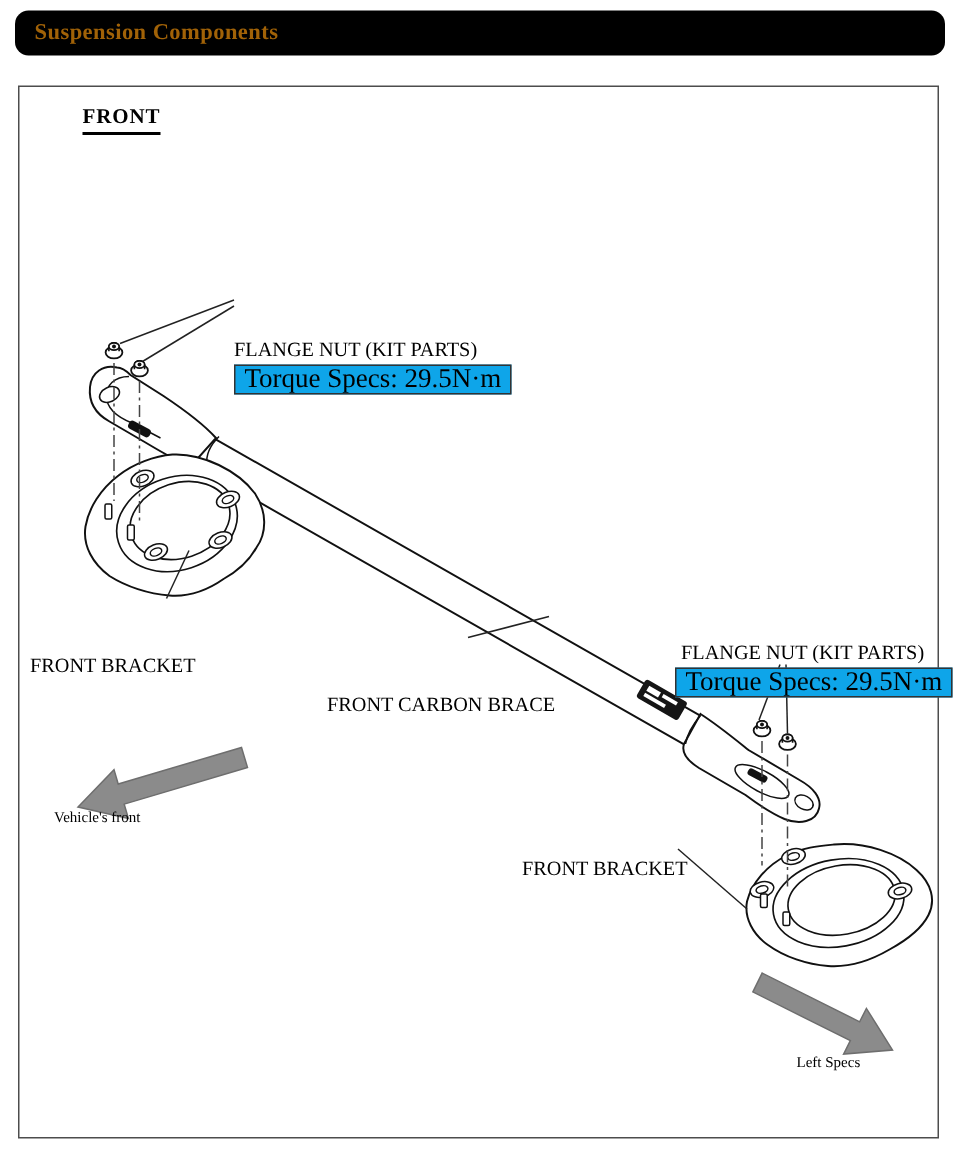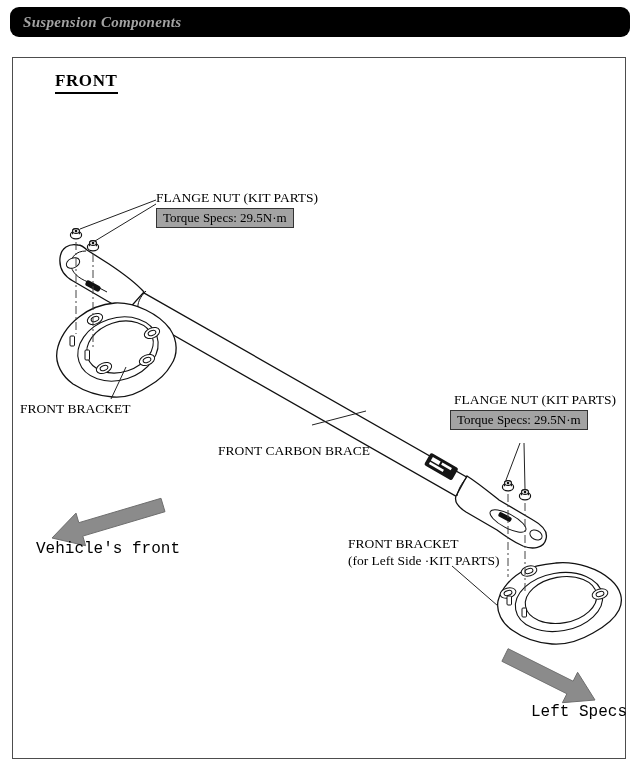--- a/index.html
+++ b/index.html
@@ -7,36 +7,36 @@
     width:640px;height:769px;position:relative;background:#ffffff;
     font-family:"Liberation Serif","DejaVu Serif",serif;color:#000;
     overflow:hidden;
   }
   .abs{position:absolute;}
   #header-bar{
     left:10px;top:7px;width:620px;height:30px;background:#000;
     border-radius:9px;display:flex;align-items:center;box-sizing:border-box;
     padding-left:13px;
   }
-  #header-bar .title{color:#a3a3a3;font-weight:bold;font-size:15px;letter-spacing:.3px;font-style:italic;}
+  #header-bar .title{color:#a16207;font-weight:bold;font-size:15px;letter-spacing:.3px;}
   #frame{
     left:12px;top:57px;width:614px;height:702px;box-sizing:border-box;
     border:1px solid #4d4d4d;background:#fff;
   }
   #front-label{
-    left:55px;top:71px;font-size:17px;font-weight:bold;letter-spacing:.6px;
+    left:55px;top:71px;font-size:14px;font-weight:bold;letter-spacing:.6px;
     border-bottom:2px solid #000;padding-bottom:1px;text-align:right;
   }
   svg#diagram{position:absolute;left:0;top:0;}
-  .lbl{font-size:13.5px;line-height:17px;white-space:nowrap;}
+  .lbl{font-size:13.5px;line-height:17px;white-space:nowrap;margin-top:35px;}
   .torque-box{
     display:inline-block;border:1.3px solid #333;padding:0 6px 1px 6px;
-    margin-top:2px;font-size:13px;background:#a3a3a3;
+    margin-top:2px;font-size:18px;background:#0ea5e9;
   }
-  .small-lbl{font-size:16px;font-family:Liberation Mono, monospace;}
+  .small-lbl{font-size:10px;}
 </style>
 </head>
 <body>
 
 <div id="header-bar" class="abs">
   <span class="title">Suspension Components</span>
 </div>
 
 <div id="frame" class="abs"></div>
 
@@ -157,28 +157,27 @@
 
 <div class="abs lbl" style="left:156px;top:189px;">
   <div>FLANGE NUT (KIT PARTS)</div>
   <div class="torque-box">Torque Specs: 29.5N·m</div>
 </div>
 
 <div class="abs lbl" style="left:20px;top:400px;">
   <div>FRONT BRACKET</div>
 </div>
 
-<div class="abs lbl" style="left:218px;top:442px;">
+<div class="abs lbl" style="left:218px;top:426px;">
   <div>FRONT CARBON BRACE</div>
 </div>
 
 <div class="abs lbl" style="left:450px;top:391px;">
   <div style="margin-left:4px;">FLANGE NUT (KIT PARTS)</div>
   <div class="torque-box">Torque Specs: 29.5N·m</div>
 </div>
 
 <div class="abs lbl" style="left:348px;top:535px;">
   <div>FRONT BRACKET</div>
-  <div>(for Left Side ·KIT PARTS)</div>
 </div>
 
 <div class="abs small-lbl" style="left:36px;top:540px;">Vehicle's front</div>
 <div class="abs small-lbl" style="left:531px;top:703px;">Left Specs</div>
 
 </body></html>

